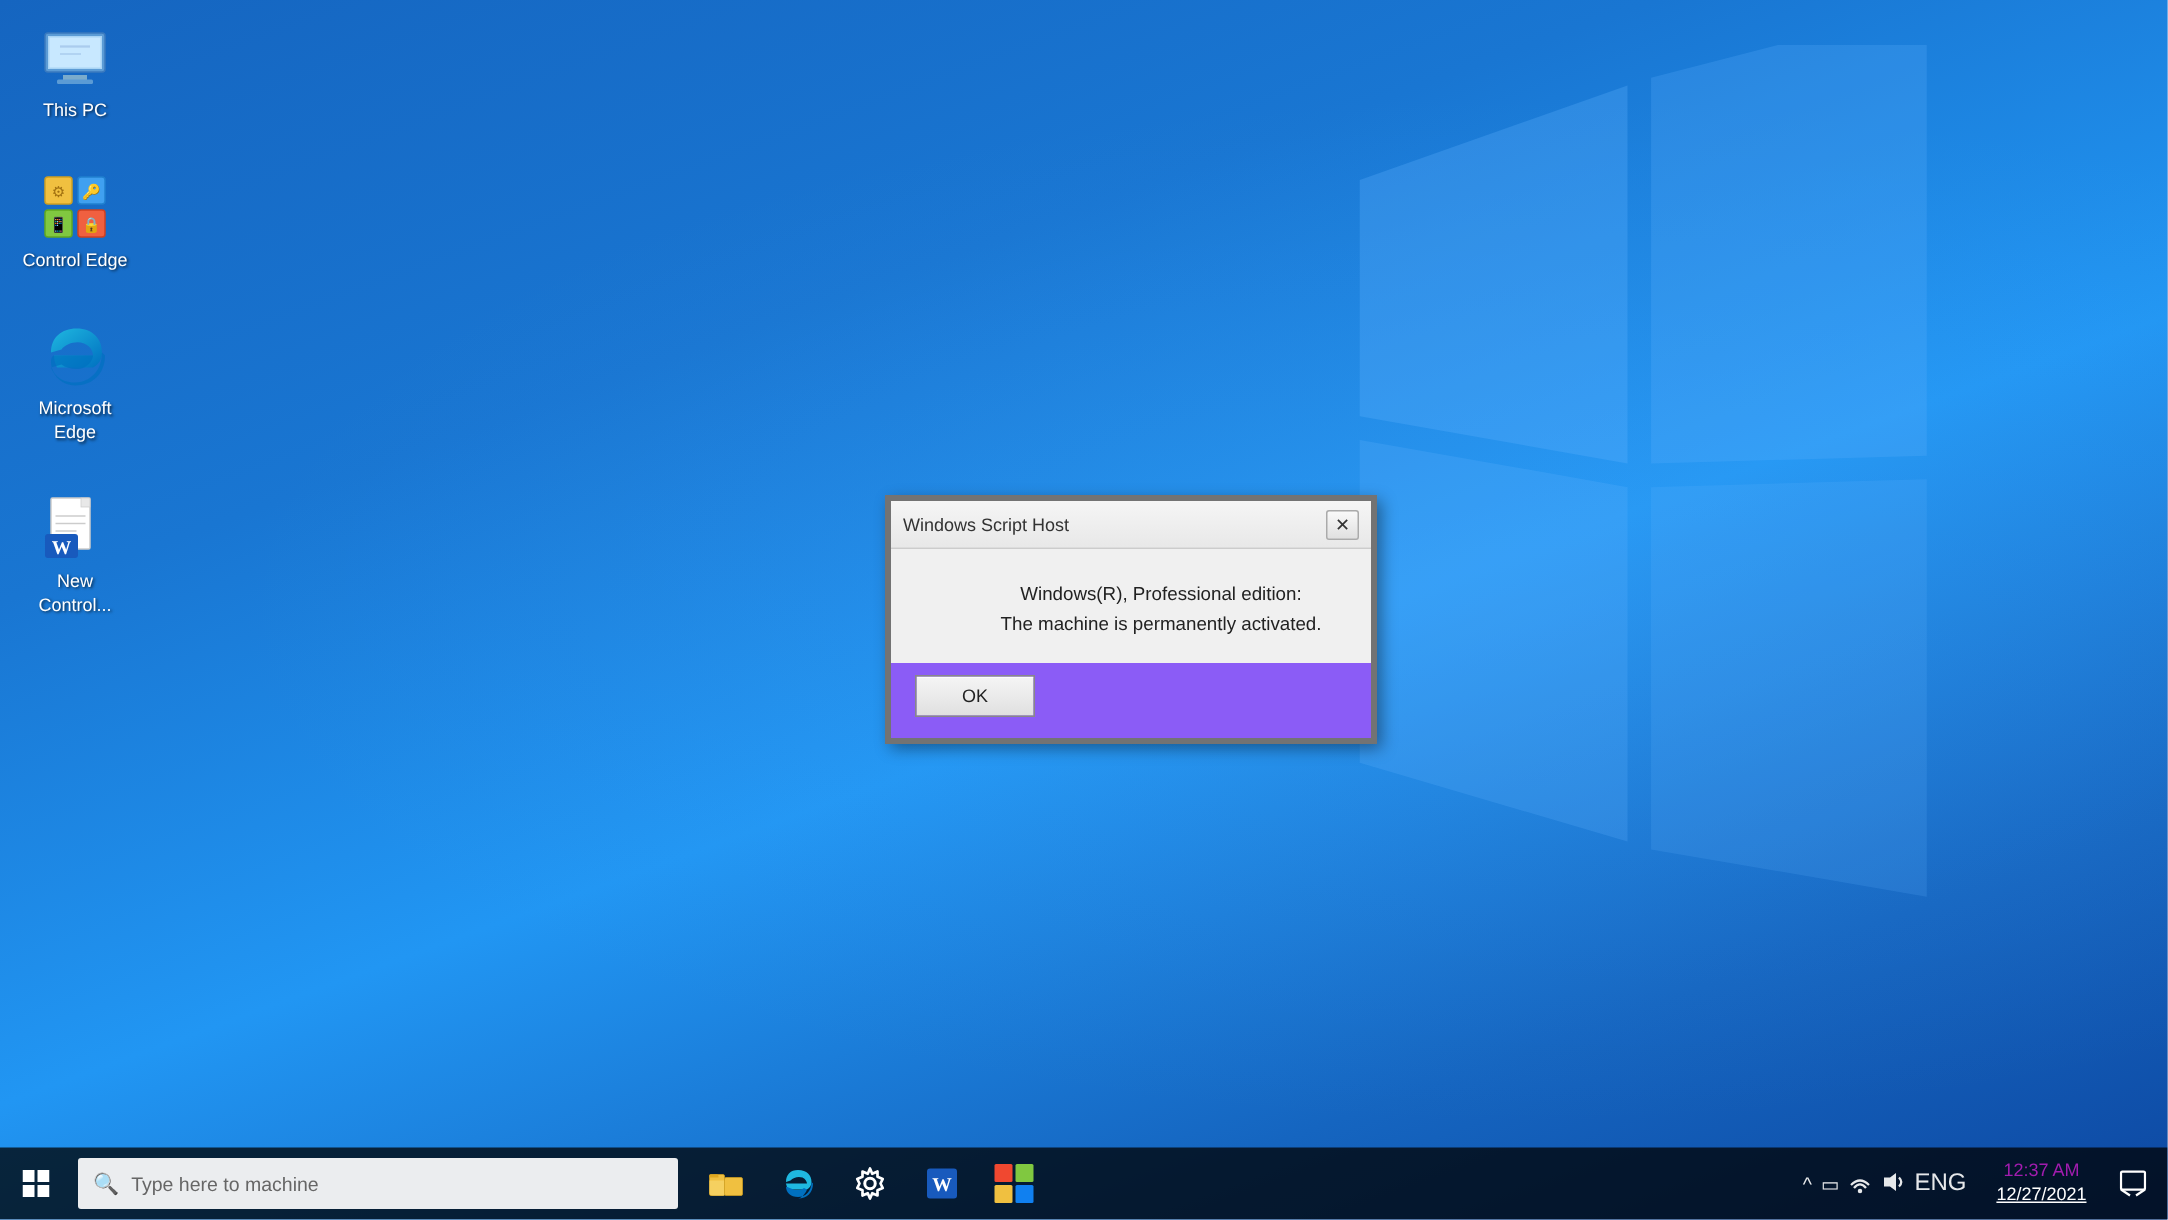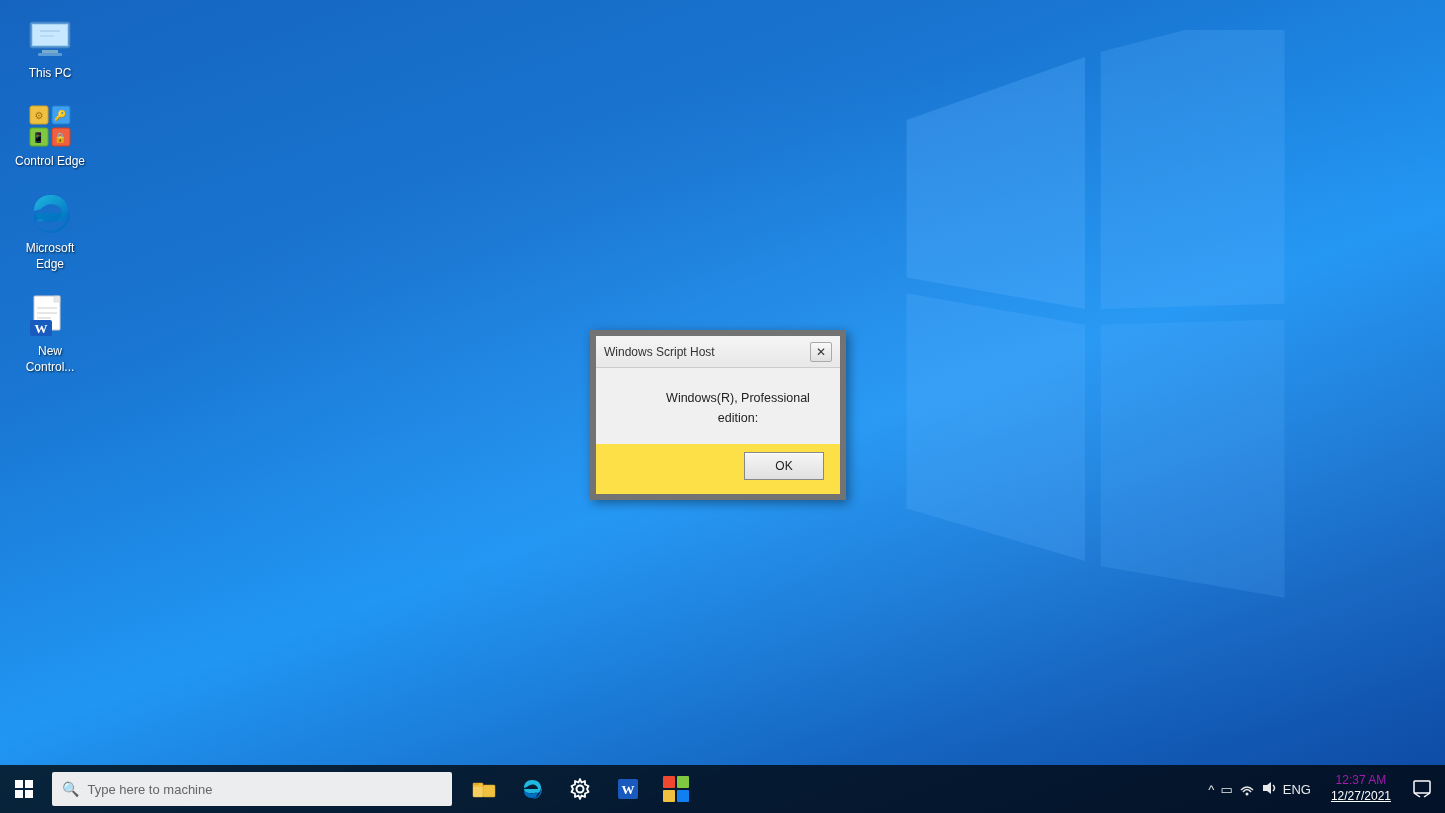--- a/index.html
+++ b/index.html
@@ -21,21 +21,21 @@
         linear-gradient(160deg, #1565c0 0%, #1976d2 30%, #2196f3 55%, #1565c0 80%, #0d47a1 100%);
     }
 
     
     .desktop-icons {
       position: absolute;
       top: 10px;
       left: 10px;
       display: flex;
       flex-direction: column;
-      gap: 12px;
+      gap: 24px;
     }
 
     .desktop-icon {
       display: flex;
       flex-direction: column;
       align-items: center;
       width: 80px;
       cursor: pointer;
       padding: 4px;
       border-radius: 4px;
@@ -56,23 +56,23 @@
       text-align: center;
       text-shadow: 1px 1px 2px rgba(0,0,0,0.7);
       line-height: 1.3;
       word-break: break-word;
     }
 
     .dialog {
       position: absolute;
       top: 330px;
       left: 590px;
-      width: 256px;
+      width: 328px;
       background: #f0f0f0;
-      border: 6px solid #737373;
+      border: 4px solid #737373;
       box-shadow: 3px 3px 10px rgba(0,0,0,0.4);
       pointer-events: all;
     }
 
     .dialog-titlebar {
       background: linear-gradient(to bottom, #f5f5f5, #e8e8e8);
       border-bottom: 1px solid #ccc;
       padding: 6px 8px;
       display: flex;
       align-items: center;
@@ -105,22 +105,22 @@
       font-size: 12.5px;
       color: #222;
       line-height: 1.6;
       text-align: center;
       margin-left: 40px;
     }
 
     .dialog-footer {
       padding: 8px 16px 14px 16px;
       display: flex;
-      justify-content: flex-end;
-      background: #fde047;
+      justify-content: flex-start;
+      background: #8b5cf6;
     }
 
     .ok-button {
       width: 80px;
       height: 28px;
       background: linear-gradient(to bottom, #f5f5f5, #e0e0e0);
       border: 1px solid #888;
       font-size: 12px;
       color: #222;
       cursor: pointer;
@@ -355,20 +355,21 @@
 
 </div>
 
 <div class="dialog">
   <div class="dialog-titlebar">
     <span class="dialog-title">Windows Script Host</span>
     <button class="dialog-close-btn">✕</button>
   </div>
   <div class="dialog-body">
     <p>Windows(R), Professional edition:</p>
+    <p>The machine is permanently activated.</p>
   </div>
   <div class="dialog-footer">
     <button class="ok-button">OK</button>
   </div>
 </div>
 
 <div class="taskbar">
 
   <div class="start-button">
     <svg width="18" height="18" viewBox="0 0 18 18" xmlns="http://www.w3.org/2000/svg">
@@ -438,21 +439,21 @@
           <path d="M4 12 Q8 7 12 12" stroke="white" stroke-width="1.5" fill="none"></path>
           <circle cx="8" cy="14" r="1.5" fill="white"></circle>
         </svg>
       </span>
       <span class="tray-icon">
         <svg width="16" height="16" viewBox="0 0 16 16" xmlns="http://www.w3.org/2000/svg">
           <polygon points="2,5 6,5 10,2 10,14 6,11 2,11" fill="white"></polygon>
           <path d="M12 5 Q15 8 12 11" stroke="white" stroke-width="1.5" fill="none"></path>
         </svg>
       </span>
-      <span class="tray-icon" style="font-size:13px;color:white;">ENG</span>
+      <span class="tray-icon" style="font-size:16px;color:white;">ENG</span>
     </div>
 
     <div class="clock-area">
       <span class="clock-time">12:37 AM</span>
       <span class="clock-date">12/27/2021</span>
     </div>
 
     <div class="notification-btn">
       <svg width="18" height="18" viewBox="0 0 18 18" xmlns="http://www.w3.org/2000/svg">
         <rect x="1" y="1" width="16" height="12" rx="1" fill="none" stroke="white" stroke-width="1.5"></rect>

